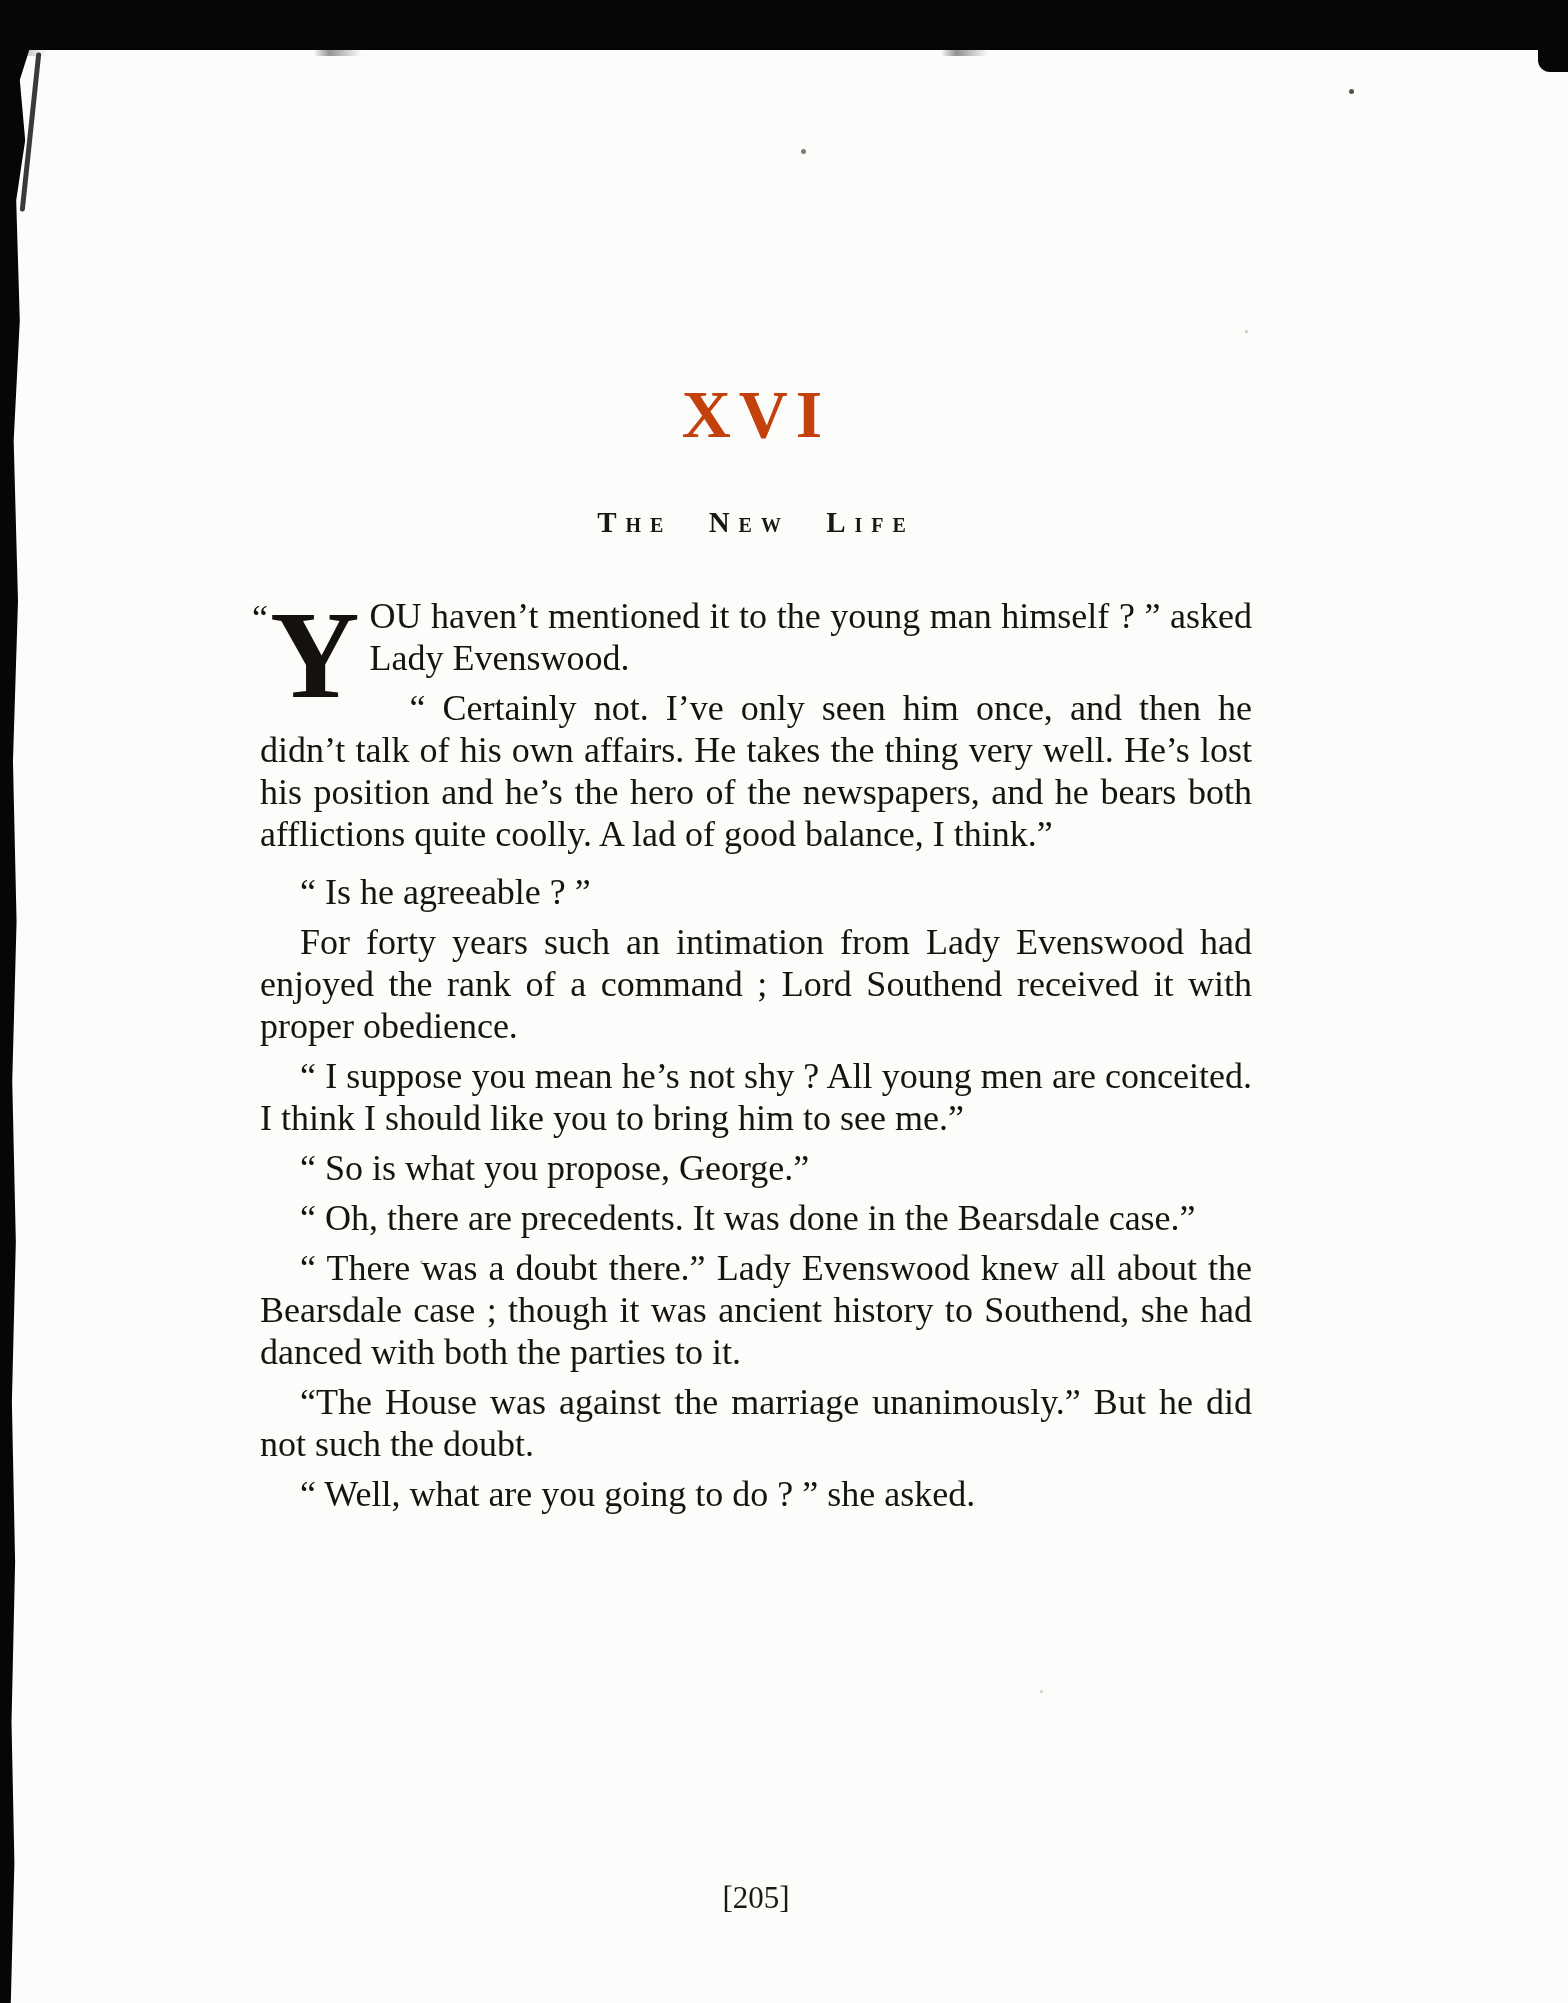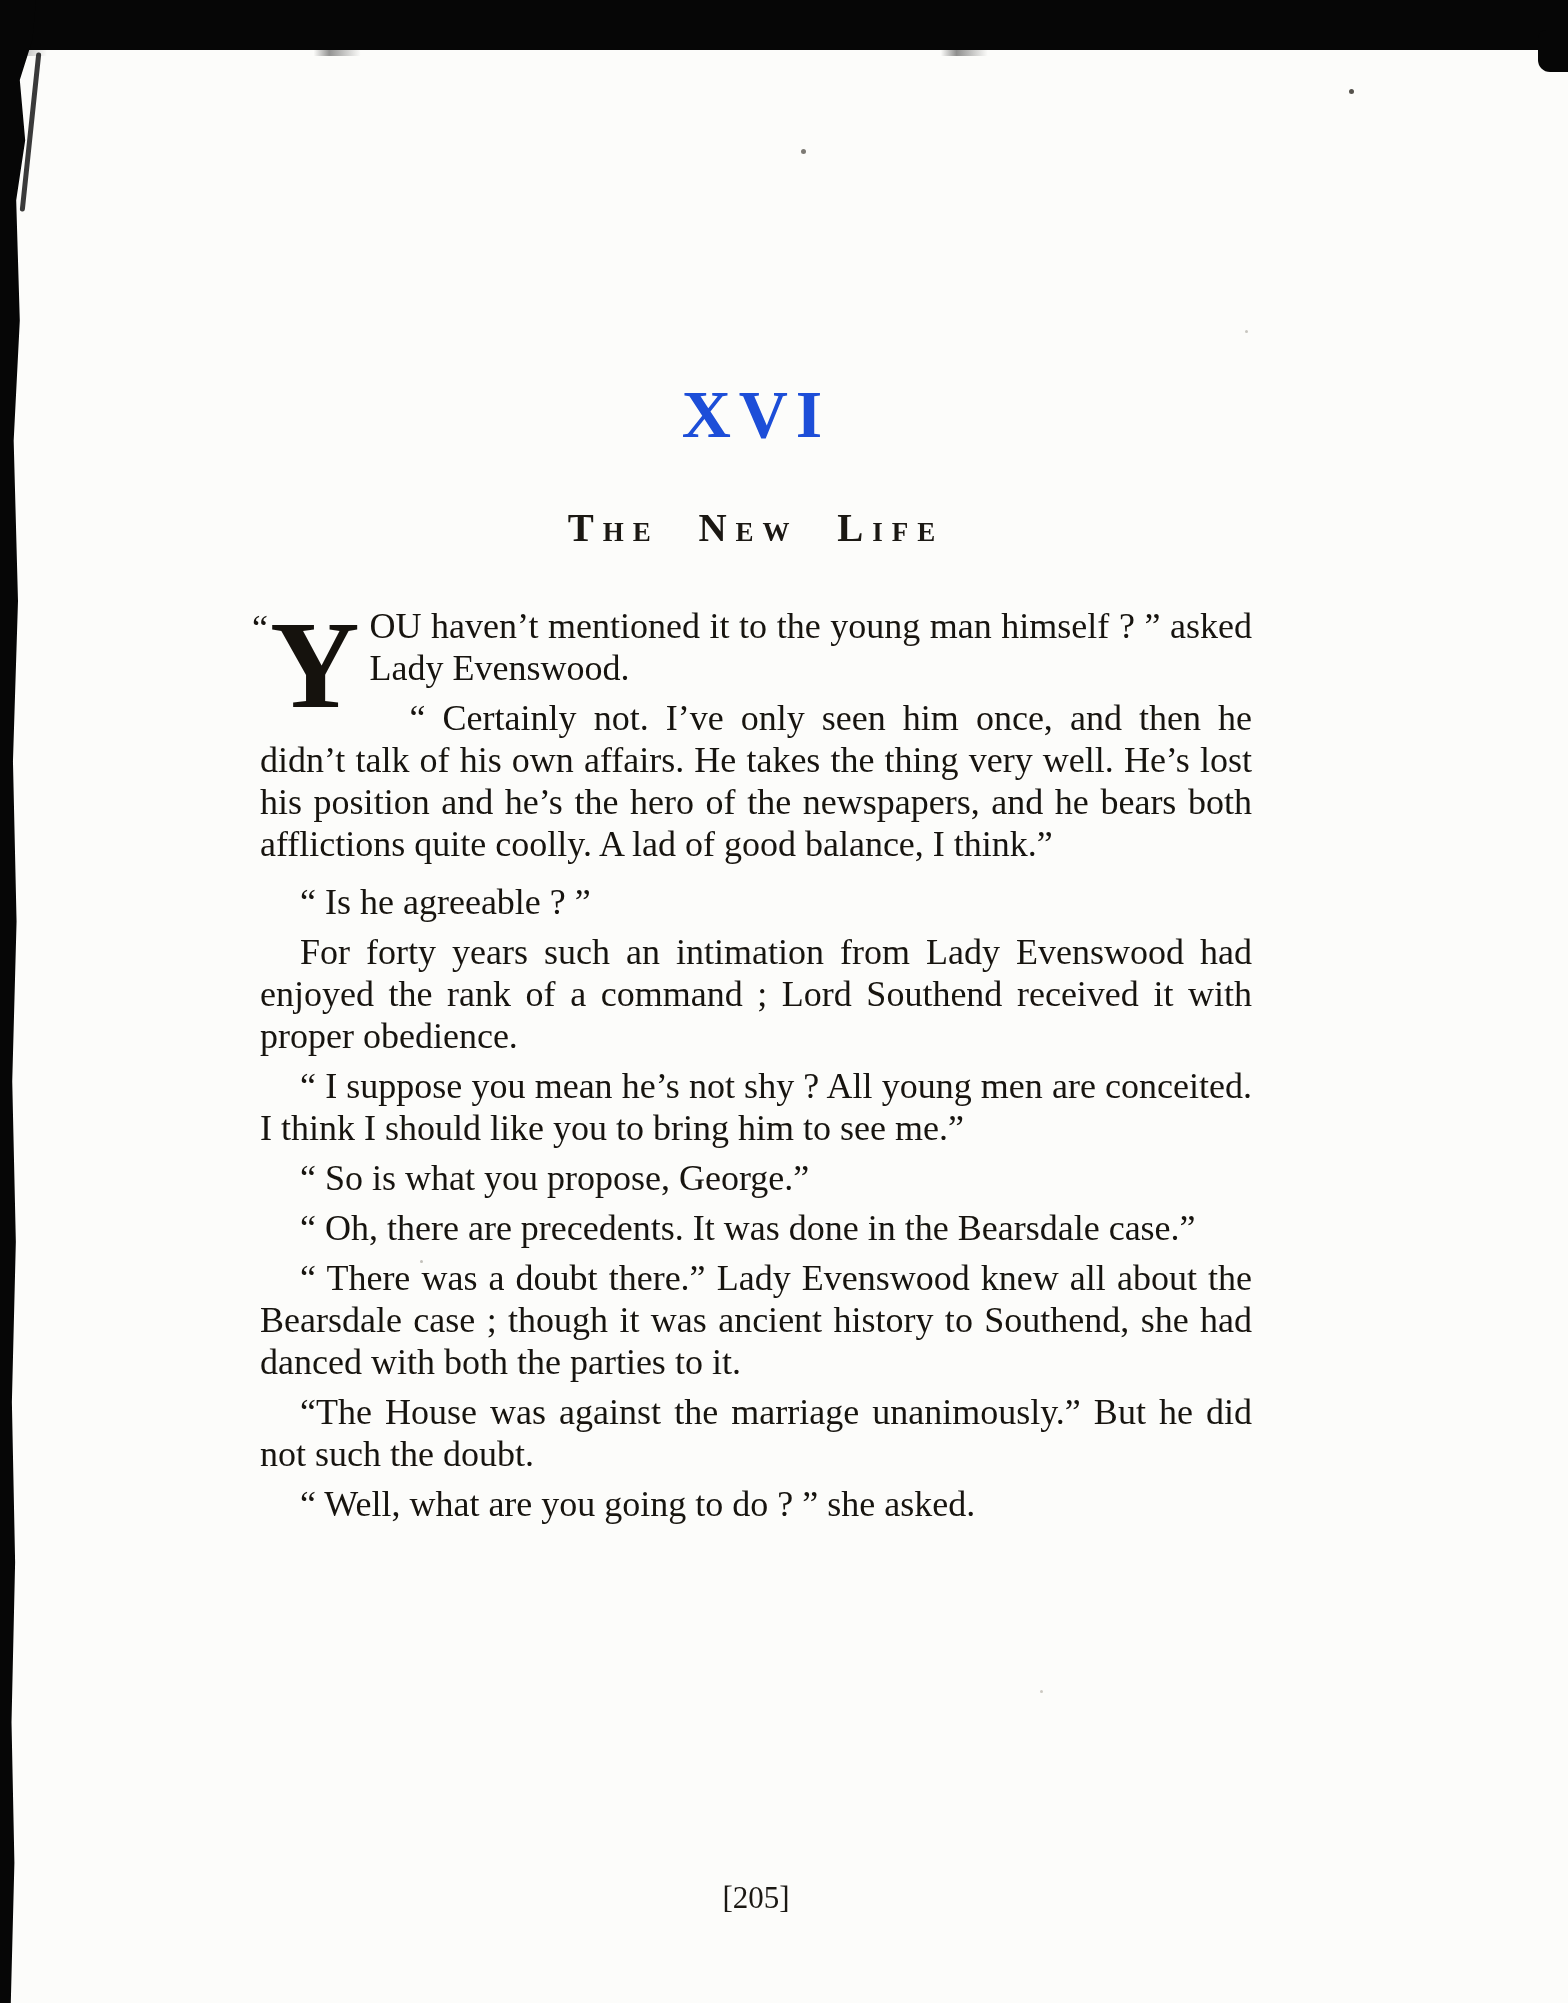--- a/index.html
+++ b/index.html
@@ -81,27 +81,27 @@
     top: 380px;
     width: 1008px;
   }
   .chapter-number {
     margin: 0;
     text-align: center;
     font-size: 68px;
     line-height: 1;
     font-weight: bold;
     letter-spacing: 8px;
-    color: #1d4ed8;
+    color: #c2410c;
   }
   .chapter-title {
     margin: 60px 0 0 0;
     text-align: center;
     font-variant: small-caps;
-    font-size: 39px;
+    font-size: 29px;
     line-height: 1;
     font-weight: bold;
     letter-spacing: 9px;
     word-spacing: 20px;
     color: #1b1813;
   }
   .body-text {
     margin-top: 58px;
     font-size: 36px;
     line-height: 42px;

